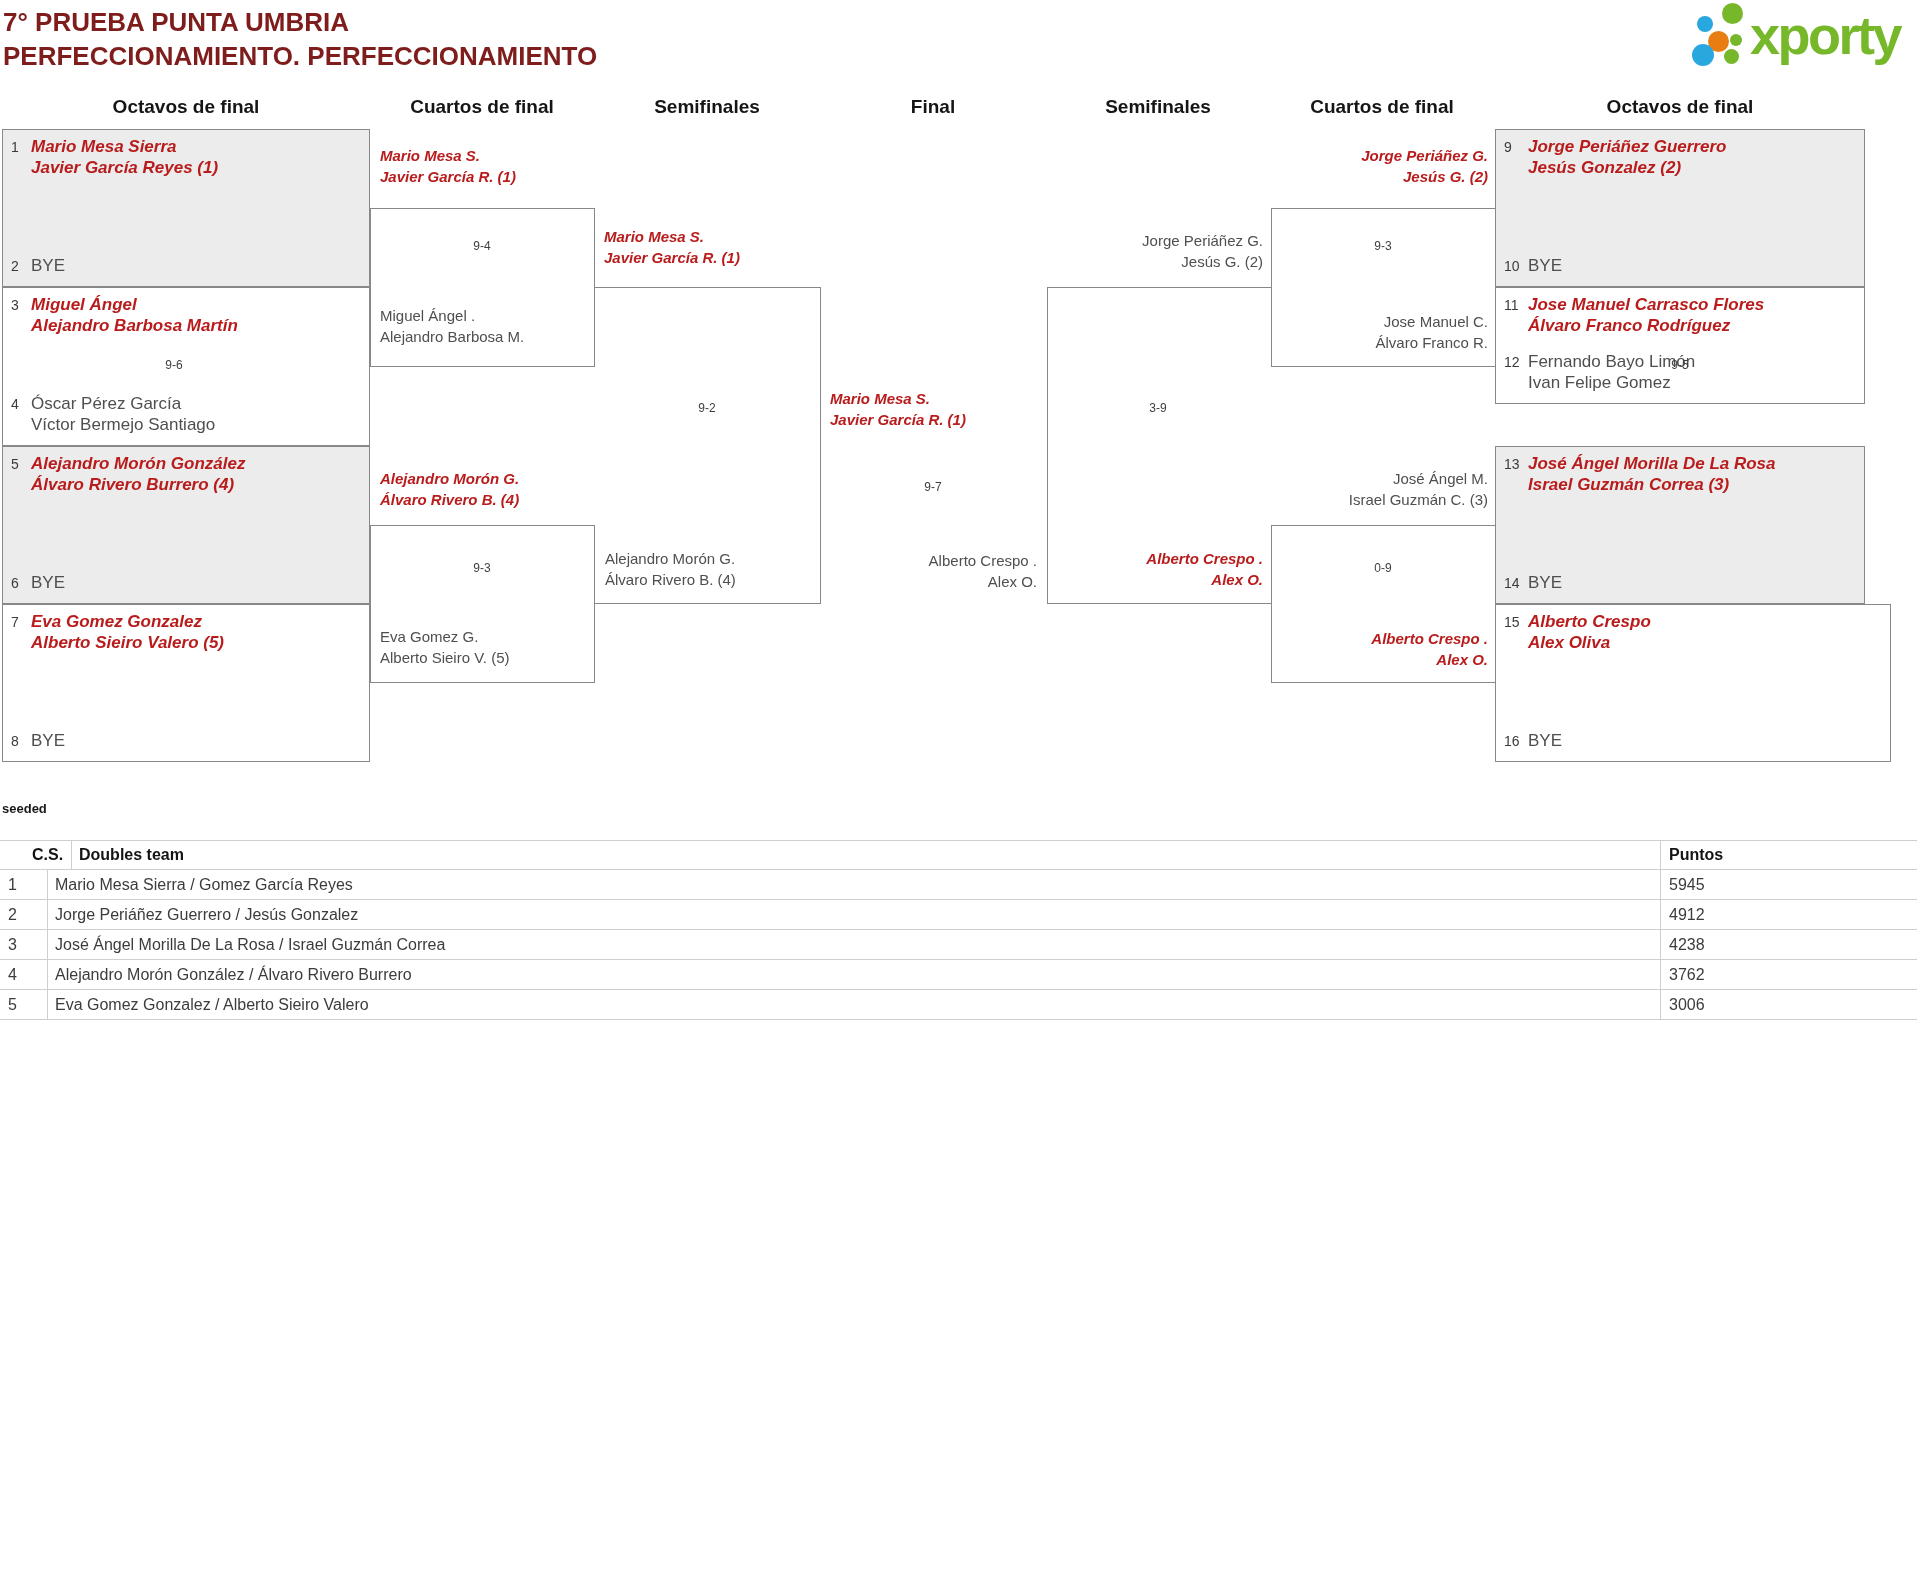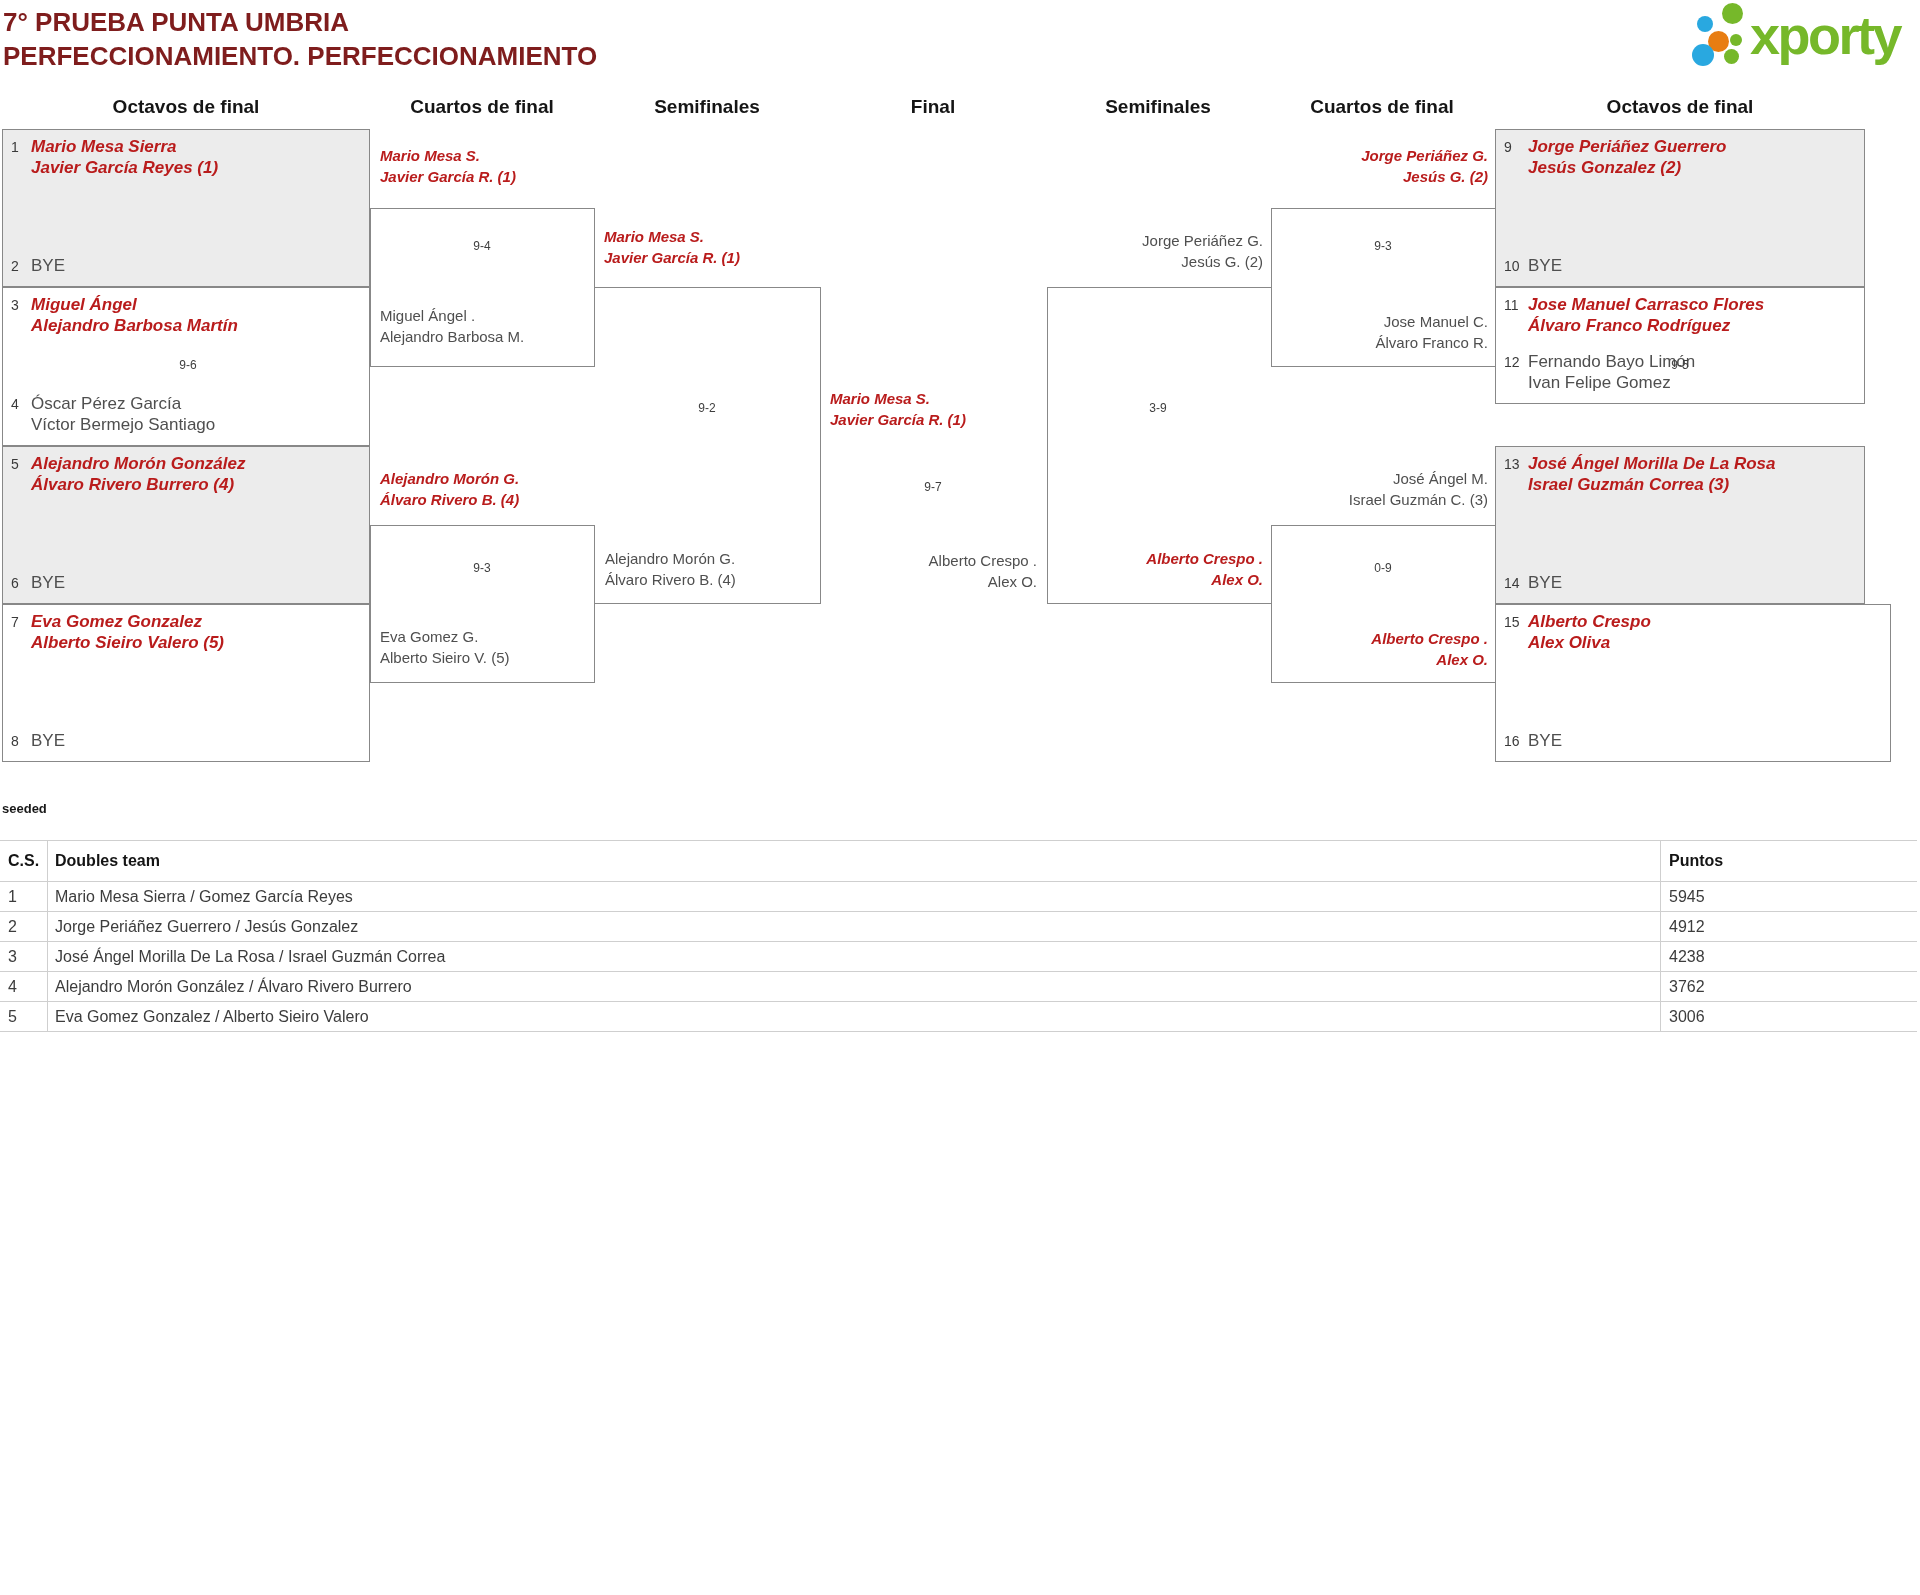--- a/index.html
+++ b/index.html
@@ -36,21 +36,21 @@
 
   .entry{position:absolute;width:215px;font-size:15px;line-height:21px;}
   .entry.right{text-align:right;width:200px;}
   .score{position:absolute;transform:translate(-50%,-50%);font-size:12px;color:#3e3e3e;}
 
   
   .seedlabel{position:absolute;left:2px;top:801px;font-size:13px;font-weight:700;color:#181818;}
   .stable{position:absolute;left:0;top:840px;width:1917px;}
   .trow{display:flex;height:30px;box-sizing:border-box;border-bottom:1px solid #cfcfcf;
         font-size:16px;color:#3c3c3c;align-items:stretch;}
-  .trow.head{height:42px;border-top:1px solid #cfcfcf;font-weight:700;color:#141414;}
+  .trow.head{height:30px;border-top:1px solid #cfcfcf;font-weight:700;color:#141414;padding-left:24px;}
   .cell{display:flex;align-items:center;box-sizing:border-box;}
   .c1{flex:0 0 47px;padding-left:8px;}
   .c2{flex:1;border-left:1px solid #cfcfcf;padding-left:7px;}
   .c3{flex:0 0 257px;border-left:1px solid #cfcfcf;padding-left:8px;}
 </style>
 </head>
 <body>
 
 <div class="page">
 
@@ -274,21 +274,21 @@
   </div>
   <div class="entry l right" style="left:1288px;top:468px;">
     <div>José Ángel M.</div>
     <div>Israel Guzmán C. (3)</div>
   </div>
   <div class="entry w right" style="left:1288px;top:628px;">
     <div>Alberto Crespo .</div>
     <div>Alex O.</div>
   </div>
 
-  <div class="score" style="left:188px;top:365px;">9-6</div>
+  <div class="score" style="left:174px;top:365px;">9-6</div>
   <div class="score" style="left:1680px;top:365px;">9-5</div>
   <div class="score" style="left:482px;top:246px;">9-4</div>
   <div class="score" style="left:482px;top:568px;">9-3</div>
   <div class="score" style="left:1383px;top:246px;">9-3</div>
   <div class="score" style="left:1383px;top:568px;">0-9</div>
   <div class="score" style="left:707px;top:408px;">9-2</div>
   <div class="score" style="left:1158px;top:408px;">3-9</div>
   <div class="score" style="left:933px;top:487px;">9-7</div>
 
   <div class="seedlabel">seeded</div>

